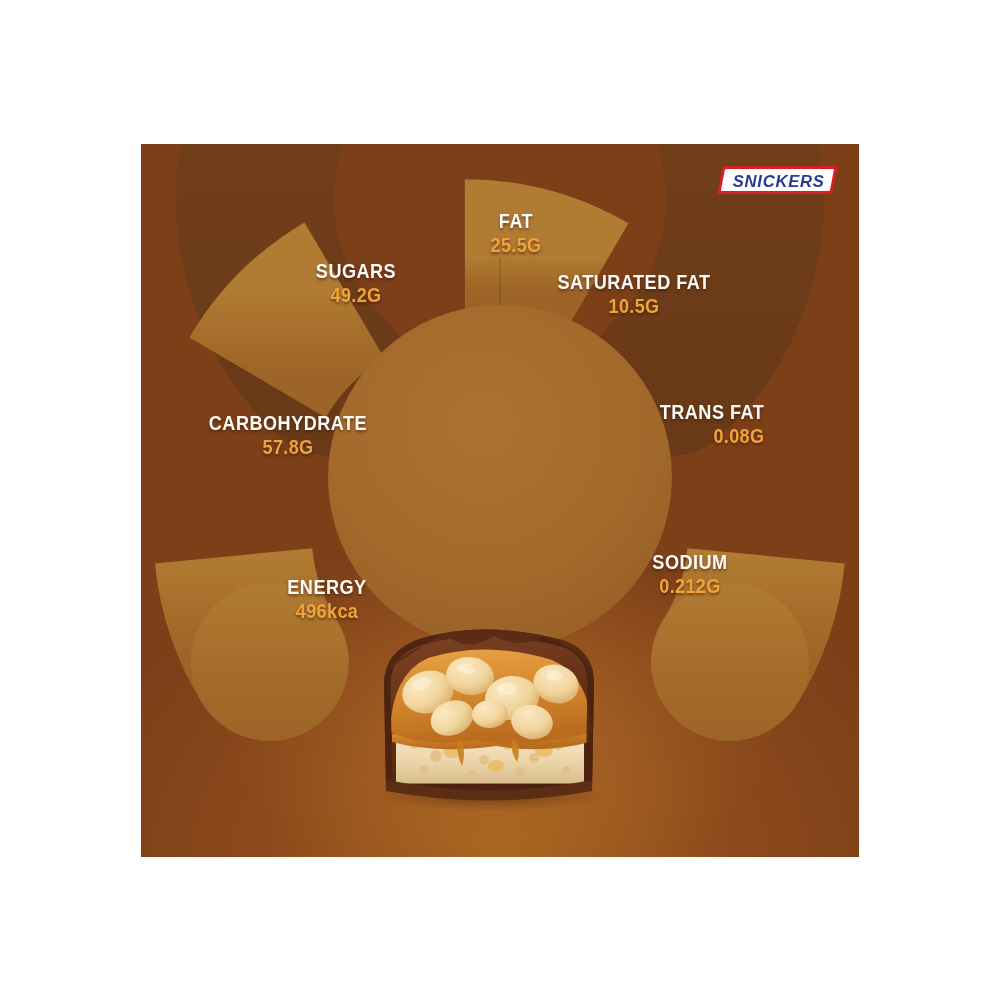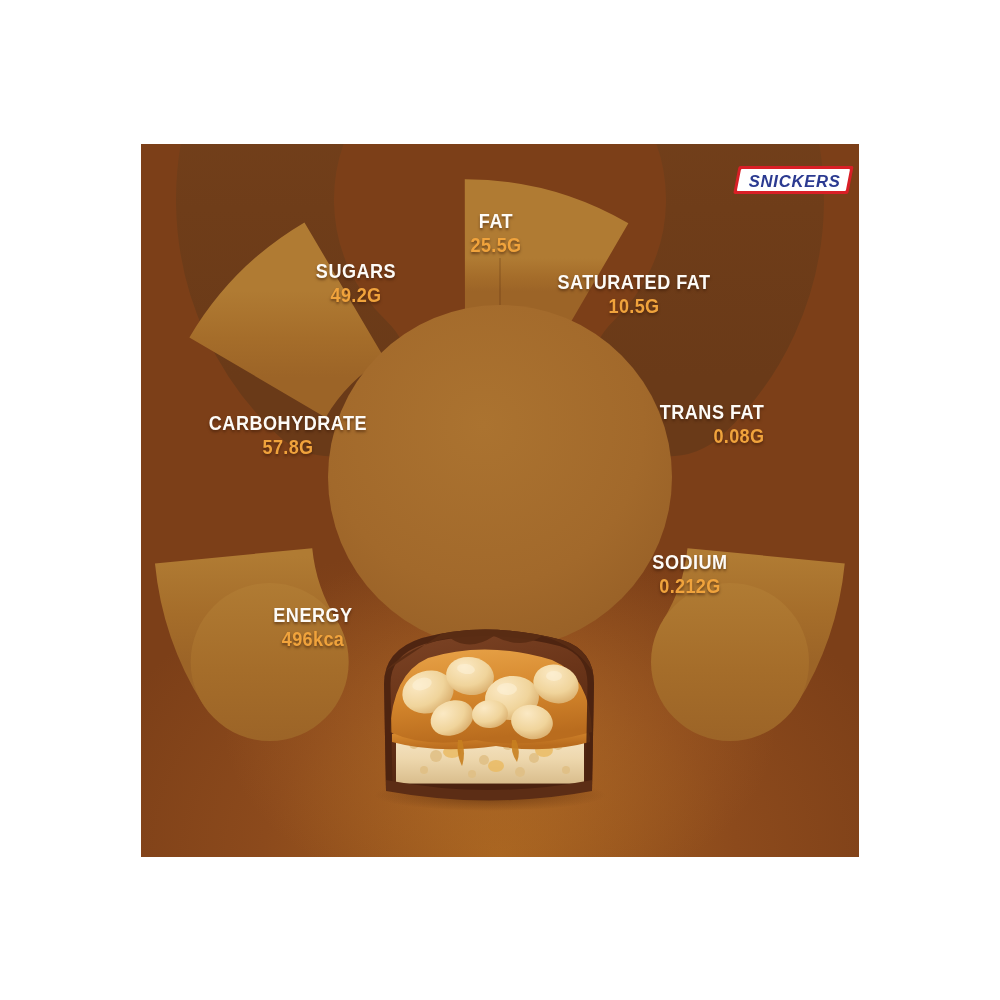--- a/index.html
+++ b/index.html
@@ -98,21 +98,21 @@
     display: block;
     font-size: 44px;
     letter-spacing: 0.5px;
     transform: scaleX(0.9);
   }
   #center-title .tline + .tline { margin-top: 9px; }
 
   
   #logo {
     position: absolute;
-    left: 592px;
+    left: 576px;
     top: 15px;
     width: 125px;
     height: 42px;
   }
   #logo svg { display: block; width: 125px; height: 42px; }
 
   
   #candy {
     position: absolute;
     left: 225px;
@@ -173,37 +173,37 @@
         </g>
 
         <g stroke="rgba(60,26,8,0.16)" stroke-width="2" fill="none">
           <path d="M 359 114 L 359 272"></path>
         </g>
 
         <circle cx="359" cy="333" r="172" fill="url(#gInner)"></circle>
       </svg>
     </div>
 
-    <div class="seg-label" style="left:355px; top:89px;">
+    <div class="seg-label" style="left:375px; top:89px;">
       <span class="seg-name">FAT</span>
       <span class="seg-val">25.5G</span>
     </div>
 
     <div class="seg-label" style="left:215px; top:139px;">
       <span class="seg-name">SUGARS</span>
       <span class="seg-val">49.2G</span>
     </div>
 
     <div class="seg-label" style="left:147px; top:265px;margin-top:26px;">
       <span class="seg-name">CARBOHYDRATE</span>
       <span class="seg-val">57.8G</span>
     </div>
 
 
-    <div class="seg-label" style="left:172px; top:455px;margin-top:28px;">
+    <div class="seg-label" style="left:186px; top:455px;">
       <span class="seg-name">ENERGY</span>
       <span class="seg-val">496kca</span>
     </div>
 
     <div class="seg-label" style="left:493px; top:150px;">
       <span class="seg-name">SATURATED FAT</span>
       <span class="seg-val">10.5G</span>
     </div>
 
     <div class="seg-label" style="left:571px; top:280px;text-align:right;">

